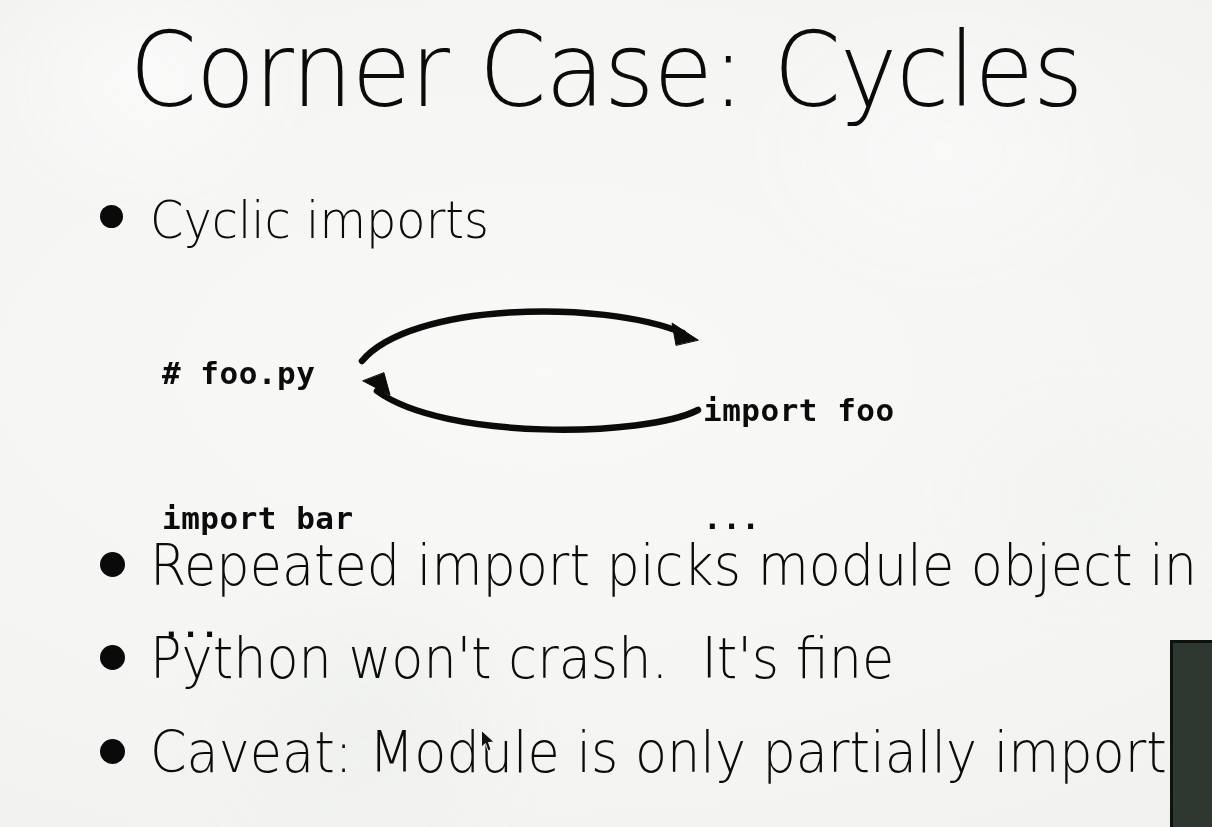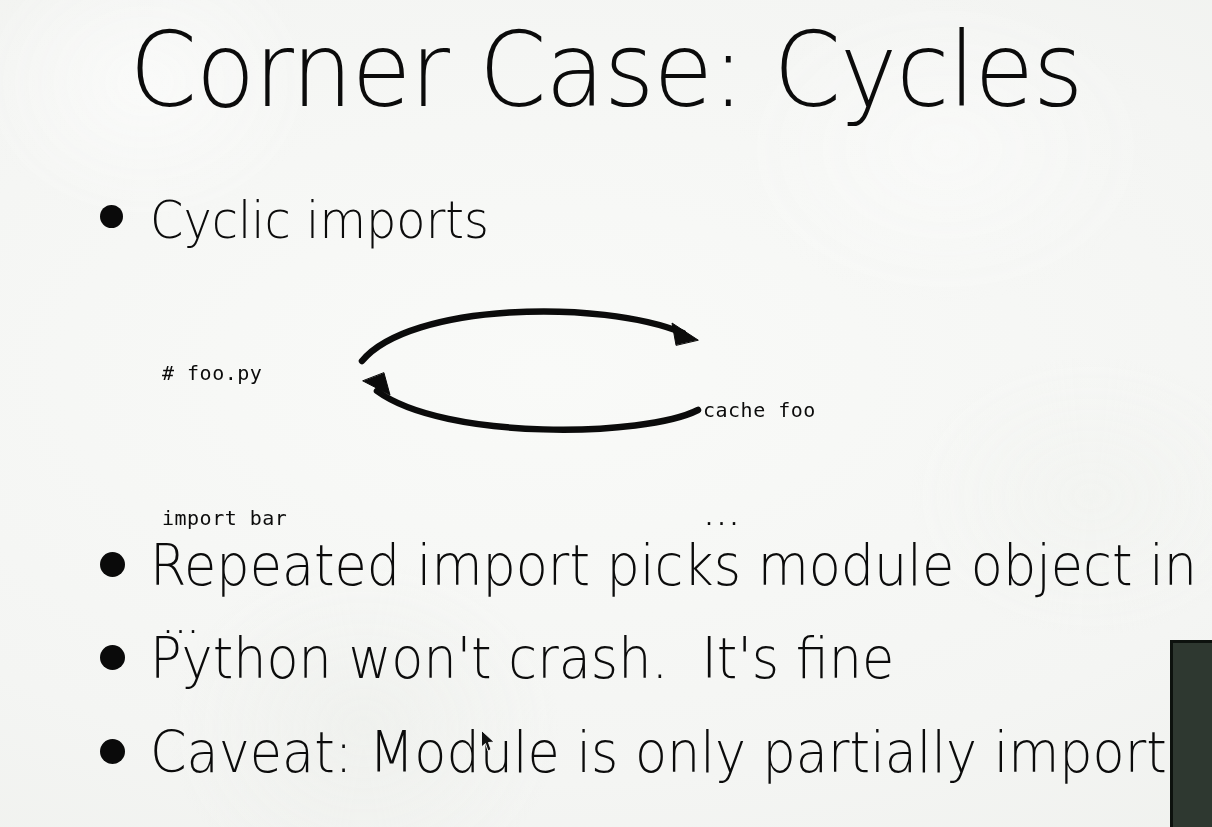--- a/index.html
+++ b/index.html
@@ -73,25 +73,26 @@
   #b3-dot { left: 100px; top: 645px; width: 25px; height: 25px; }
   #b3-text { left: 150px; top: 625px; font-size: 57px; }
 
   #b4-dot { left: 100px; top: 739px; width: 25px; height: 25px; }
   #b4-text { left: 150px; top: 719px; font-size: 57px; }
 
   
   .code-block {
     position: absolute;
     font-family: "DejaVu Sans Mono", "Liberation Mono", monospace;
-    font-size: 20px;
+    font-size: 31px;
     line-height: 36px;
     color: #0b0b0b;
     white-space: pre;
     letter-spacing: .5px;
+    font-weight: bold;
   }
   #code-left  { left: 162px; top: 283px; }
   #code-right { left: 703px; top: 283px; }
   .code-line { display: block; }
   .code-line.spaced { margin-top: 37px; }
 
   
   #cycle-arrows {
     position: absolute;
     left: 350px;
@@ -133,21 +134,21 @@
   <span class="dot" id="b1-dot"></span>
   <span class="bullet-text" id="b1-text">Cyclic imports</span>
 
   <div class="code-block" id="code-left">
     <span class="code-line"># foo.py</span>
     <span class="code-line spaced">import bar</span>
     <span class="code-line">...</span>
   </div>
 
   <div class="code-block" id="code-right">
-    <span class="code-line spaced">cache foo</span>
+    <span class="code-line spaced">import foo</span>
     <span class="code-line">...</span>
   </div>
 
   <svg id="cycle-arrows" viewBox="0 0 360 145">
     <g fill="#0b0b0b" stroke="#0b0b0b" stroke-linecap="round">
 
       <path d="M 12 66 C 60 8, 250 4, 333 38" fill="none" stroke-width="6.5"></path>
       <polygon points="348,45 322,28 326,50"></polygon>
 
       <path d="M 348 115 C 295 142, 95 146, 27 96" fill="none" stroke-width="6.5"></path>

